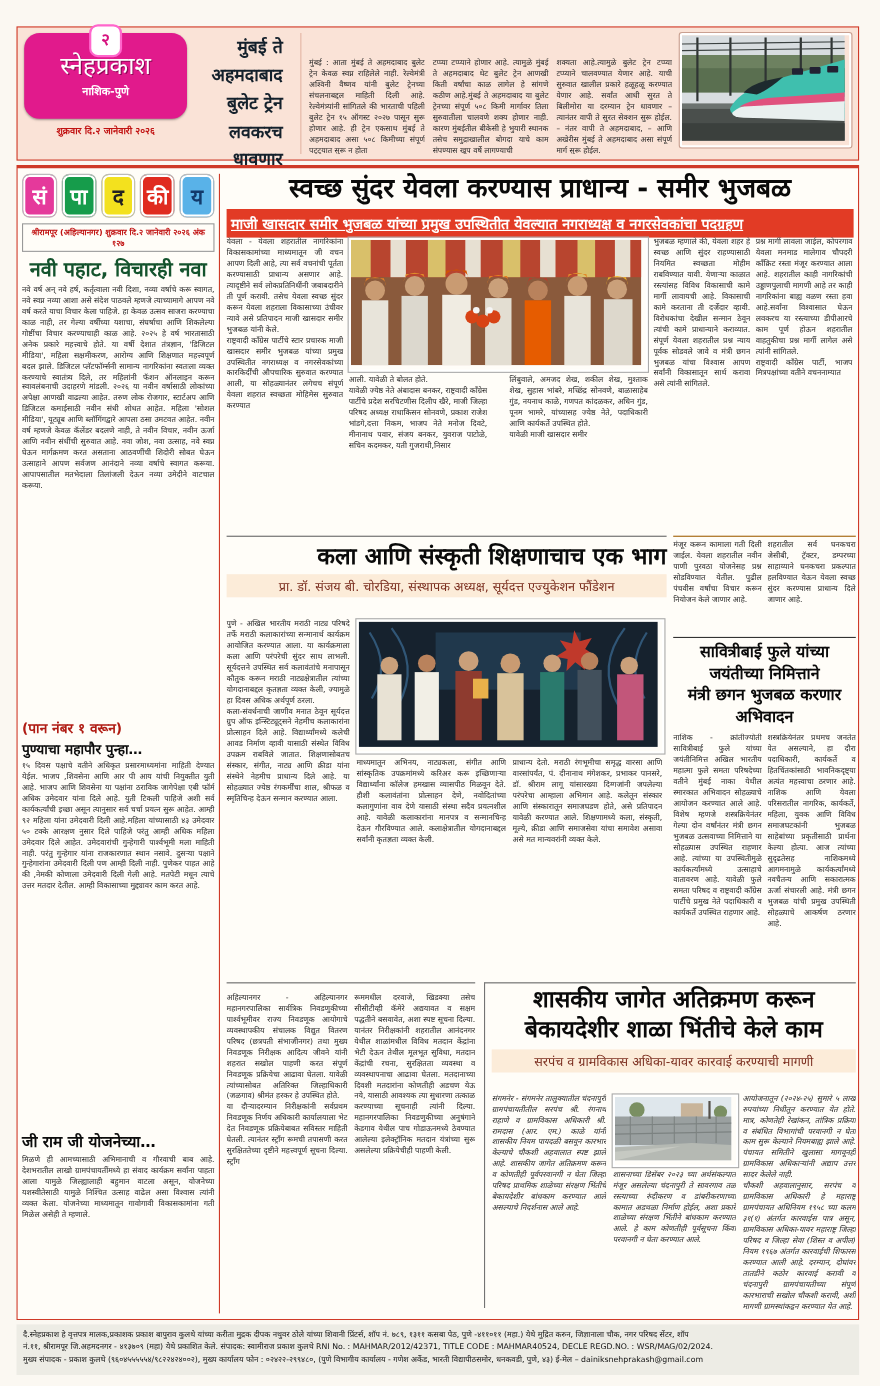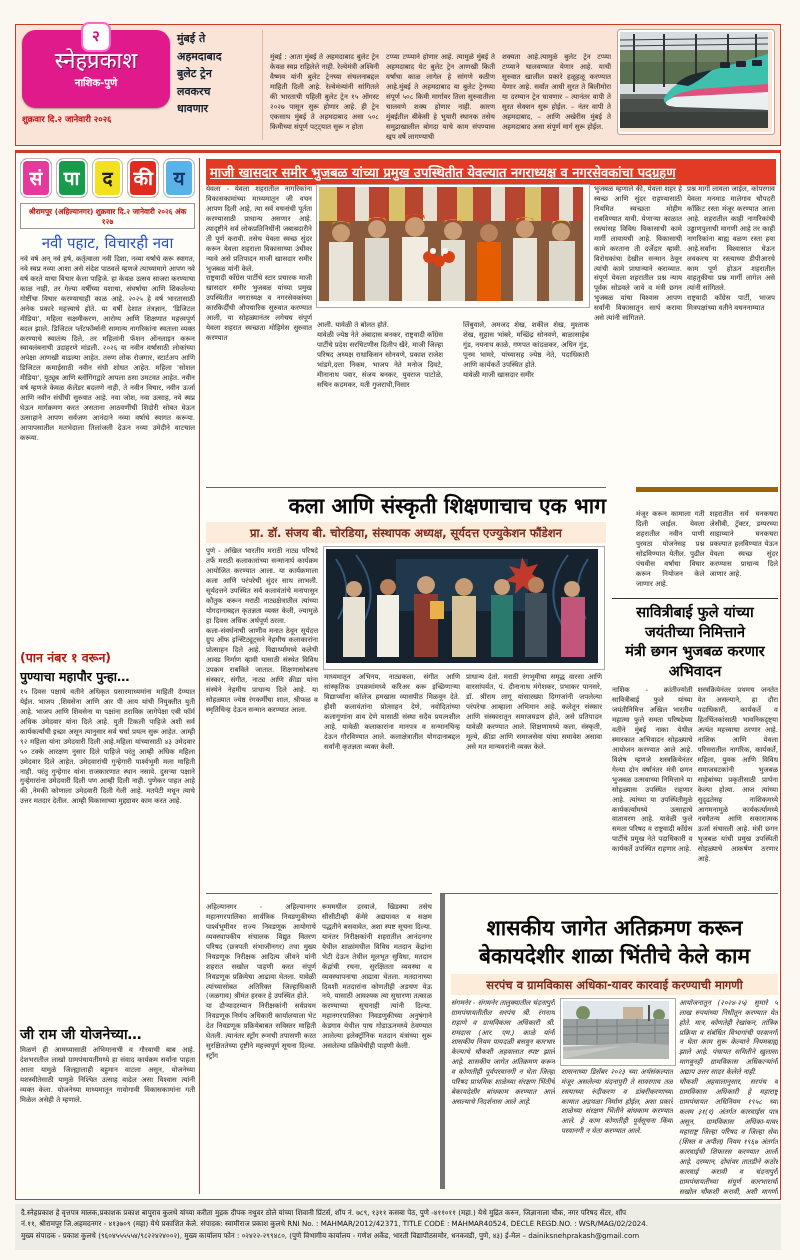--- a/index.html
+++ b/index.html
@@ -15,91 +15,91 @@
              padding:5px 6px;box-sizing:border-box;gap:7px;}
   .logo-wrap{width:148px;flex:none;}
   .logo-box{position:relative;background:#e11a8c;border-radius:14px;height:78px;
             box-shadow:0 1px 2px rgba(0,0,0,.35);text-align:center;padding-top:4px;box-sizing:border-box;}
   .edition-badge{position:absolute;left:50%;top:-8px;transform:translateX(-50%);
             width:26px;height:26px;border-radius:8px;background:#fff;border:2px solid #f6c;
             color:#d6127f;font-weight:bold;font-size:15px;line-height:24px;}
   .paper-title{margin-top:16px;color:#fff;font-weight:normal;font-size:22px;line-height:1;
             text-shadow:1px 1px 0 #8c0b55;}
   .paper-sub{color:#fff;font-weight:bold;font-size:10px;margin-top:3px;}
-  .masthead-date{color:#c11212;font-weight:bold;font-size:8.5px;text-align:left;margin-top:5px;}
-  .stack-hl{width:80px;flex:none;text-align:left;font-weight:bold;font-size:11px;
-            line-height:1.6;color:#14212c;white-space:pre-line;padding-right:5px;
+  .masthead-date{color:#c11212;font-weight:bold;font-size:8.5px;text-align:center;margin-top:5px;}
+  .stack-hl{width:80px;flex:none;text-align:right;font-weight:bold;font-size:16px;
+            line-height:1.6;color:#14212c;white-space:pre-line;padding-right:16px;
             border-right:1px solid #e3b5a4;}
   .top-cols{flex:1;display:flex;gap:7px;}
   .top-col{width:33%;margin-top:23px;}
   .train-photo-frame{width:152px;height:100px;flex:none;border:2px solid #fff;
             outline:1px solid #c9a091;border-radius:2px;overflow:hidden;}
 
   
   .main-frame{position:absolute;left:15px;top:150px;width:766px;height:1050px;
             border:1px solid #cf3a28;border-top:3px solid #cf3a28;background:#fffdf8;box-sizing:border-box;}
 
   
   .editorial{position:absolute;left:4px;top:5px;width:180px;height:1036px;
             border-right:1px solid #cf3a28;padding-right:4px;box-sizing:border-box;}
   .ed-letters{display:flex;gap:4px;margin-bottom:5px;}
   .ltr{width:31px;height:38px;border-radius:7px;display:flex;align-items:center;justify-content:center;
        font-size:19px;font-weight:bold;color:#fff;border:1px solid #bbb;box-shadow:inset 0 0 0 2px #fff;}
   .l0{background:#e5399b;} .l1{background:#169c4b;} .l2{background:#f3e11e;color:#222;}
   .l3{background:#e02b20;} .l4{background:#59b2e8;color:#123a6b;}
   .ed-dateline{border:1px solid #999;color:#c11212;font-weight:bold;font-size:7.3px;
        text-align:center;padding:2px 1px;margin-bottom:3px;}
-  .ed-hl{font-size:15px;font-weight:normal;text-align:center;color:#1d4ed8;margin:2px 0 3px;}
+  .ed-hl{font-size:18px;font-weight:bold;text-align:center;color:#14532d;margin:2px 0 3px;}
   .cont-tag{color:#b01c14;font-weight:bold;font-size:12.5px;margin:6px 0 2px;}
   .ed-hl2{font-size:12.5px;font-weight:bold;color:#0c0c0c;margin:1px 0 3px;}
   .ed-hl3{font-size:14px;font-weight:bold;color:#0c0c0c;margin:6px 0 3px;}
 
   
   .lead{position:absolute;left:190px;top:3px;width:570px;height:326px;}
   .lead-hl{font-size:24px;font-weight:bold;text-align:center;color:#0a0a0a;line-height:1.3;}
   .red-bar{background:#e23b25;color:#fff;font-weight:bold;font-size:13px;text-align:left;
            padding:4px 4px;margin:3px 0 0;text-decoration:underline;}
   .lead-body{display:flex;gap:5px;height:240px;}
   .lc1{width:106px;flex:none;}
   .lmid{width:272px;flex:none;}
   .lead-photo-frame{width:268px;height:118px;border:2px solid #fff;outline:1px solid #aaa;overflow:hidden;}
-  .lmid-cols{display:flex;gap:20px;margin-top:14px;height:112px;}
+  .lmid-cols{display:flex;gap:20px;margin-top:3px;height:112px;}
   .lmid-cols .col{width:132px;}
   .lc4,.lc5{width:88px;flex:none;}
 
   
   .culture{position:absolute;left:190px;top:334px;width:400px;height:400px;border-top:1px solid #666;padding-top:3px;}
   .cul-hl{font-size:21px;font-weight:bold;text-align:right;color:#0a0a0a;}
-  .peach-bar{background:#fcecd9;color:#7a2d1e;font-weight:bold;font-size:11.5px;text-align:center;
-           padding:3px 2px;margin:3px 0 4px;}
+  .peach-bar{background:#fcecd9;color:#7a2d1e;font-weight:normal;font-size:11.5px;text-align:center;
+           padding:3px 2px;margin:3px 0 20px;}
   .cul-body{display:flex;gap:6px;height:330px;}
   .cc1{width:112px;flex:none;}
   .cright{flex:1;}
   .stage-photo-frame{width:276px;height:118px;border:2px solid #fff;outline:1px solid #aaa;overflow:hidden;}
   .cright-cols{display:flex;gap:6px;margin-top:4px;height:200px;}
   .cright-cols .col{width:136px;}
 
   
   .sidebar{position:absolute;left:596px;top:334px;width:166px;height:400px;}
-  .lead-tail{display:flex;gap:5px;height:84px;border-top:5px solid #a16207;padding-top:18px;margin-left:24px;}
+  .lead-tail{display:flex;gap:5px;height:84px;border-top:1px solid #a16207;padding-top:3px;}
   .lead-tail .col{width:81px;}
   .sav{border-top:1px solid #333;margin-top:4px;padding-top:4px;}
   .sav-hl{font-size:14.5px;font-weight:bold;text-align:center;color:#0a0a0a;line-height:1.35;white-space:pre-line;}
   .sav-body{display:flex;gap:5px;margin-top:5px;height:266px;}
   .sav-body .col{width:81px;}
 
   
   .election{position:absolute;left:190px;top:740px;width:226px;height:296px;border-top:1px solid #666;padding-top:4px;}
   .elec-hl{font-size:15.5px;font-weight:bold;text-align:center;color:#0a0a0a;line-height:1.4;white-space:pre-line;}
   .elec-body{display:flex;gap:6px;margin-top:5px;height:240px;}
   .elec-body .col{width:110px;}
 
   
   .encroach{position:absolute;left:424px;top:740px;width:338px;height:296px;
-            border-top:1px solid #666;border-left:5px solid #737373;padding:20px 0 0 6px;box-sizing:border-box;}
+            border-top:1px solid #666;border-left:1px solid #737373;padding:0 0 0 6px;box-sizing:border-box;}
   .enc-hl{font-size:21px;font-weight:bold;text-align:center;color:#0a0a0a;line-height:1.35;white-space:pre-line;}
   .enc-body{display:flex;gap:6px;margin-top:4px;height:196px;font-style:italic;}
   .ec1{width:104px;flex:none;}
   .emid{width:112px;flex:none;}
   .wall-photo-frame{width:110px;height:62px;border:2px solid #fff;outline:1px solid #aaa;overflow:hidden;margin-bottom:3px;}
   .ec3{flex:1;}
 
   
   .footer{position:absolute;left:15px;top:1204px;width:766px;height:46px;background:#edece5;
           padding:3px 6px;box-sizing:border-box;}
@@ -175,20 +175,21 @@
       <div class="ed-hl">नवी पहाट, विचारही नवा</div>
       <div class="body-txt col" style="height:388px;">नवे वर्ष अन् नवे हर्ष, कर्तृत्वाला नवी दिशा, नव्या वर्षाचे करू स्वागत, नवे स्वप्न नव्या आशा असे संदेश पाठवले म्हणजे त्याच्यामागे आपण नवे वर्ष करते याचा विचार केला पाहिजे. हा केवळ उत्सव साजरा करण्याचा काळ नाही, तर गेल्या वर्षीच्या यशाचा, संघर्षाचा आणि शिकलेल्या गोष्टींचा विचार करण्याचाही काळ आहे. २०२५ हे वर्ष भारतासाठी अनेक प्रकारे महत्त्वाचे होते. या वर्षी देशात तंत्रज्ञान, 'डिजिटल मीडिया', महिला सक्षमीकरण, आरोग्य आणि शिक्षणात महत्त्वपूर्ण बदल झाले. डिजिटल प्लॅटफॉर्म्सनी सामान्य नागरिकांना स्वतःला व्यक्त करण्याचे स्वातंत्र्य दिले, तर महिलांनी फॅशन ऑनलाइन करून स्वावलंबनाची उदाहरणे मांडली. २०२६ या नवीन वर्षासाठी लोकांच्या अपेक्षा आणखी वाढल्या आहेत. तरुण लोक रोजगार, स्टार्टअप आणि डिजिटल कमाईसाठी नवीन संधी शोधत आहेत. महिला 'सोशल मीडिया', यूट्यूब आणि ब्लॉगिंगद्वारे आपला ठसा उमटवत आहेत. नवीन वर्ष म्हणजे केवळ कॅलेंडर बदलणे नाही, ते नवीन विचार, नवीन ऊर्जा आणि नवीन संधींची सुरुवात आहे. नवा जोश, नवा उत्साह, नवे स्वप्न घेऊन मार्गक्रमण करत असताना आठवणींची शिदोरी सोबत घेऊन उत्साहाने आपण सर्वजण आनंदाने नव्या वर्षाचे स्वागत करूया. आपापसातील मतभेदाला तिलांजली देऊन नव्या उमेदीने वाटचाल करूया.</div>
       <div class="cont-tag">(पान नंबर १ वरून)</div>
       <div class="ed-hl2">पुण्याचा महापौर पुन्हा…</div>
       <div class="body-txt col" style="height:330px;">१५ दिवस पक्षाचे वतीने अधिकृत प्रसारमाध्यमांना माहिती देण्यात येईल. भाजप ,शिवसेना आणि आर पी आय यांची नियुक्तीत युती आहे. भाजप आणि शिवसेना या पक्षांना ठराविक जागेपेक्षा एबी फॉर्म अधिक उमेदवार यांना दिले आहे. युती टिकली पाहिजे अशी सर्व कार्यकर्त्यांची इच्छा असून त्यानुसार सर्व चर्चा प्रयत्न सुरू आहेत. आम्ही ९२ महिला यांना उमेदवारी दिली आहे.महिला यांच्यासाठी ४३ उमेदवार ५० टक्के आरक्षण नुसार दिले पाहिजे परंतु आम्ही अधिक महिला उमेदवार दिले आहेत. उमेदवारांची गुन्हेगारी पार्श्वभूमी मला माहिती नाही. परंतु गुन्हेगार यांना राजकारणात स्थान नसावे. दुसऱ्या पक्षाने गुन्हेगारांना उमेदवारी दिली पण आम्ही दिली नाही. पुणेकर पाहत आहे की ,नेमकी कोणाला उमेदवारी दिली गेली आहे. मतपेटी मधून त्याचे उत्तर मतदार देतील. आम्ही विकासाच्या मुद्द्यावर काम करत आहे.</div>
       <div class="ed-hl3">जी राम जी योजनेच्या…</div>
       <div class="body-txt col" style="height:150px;">मिळणे ही आमच्यासाठी अभिमानाची व गौरवाची बाब आहे. देशभरातील लाखो ग्रामपंचायतींमध्ये हा संवाद कार्यक्रम सर्वांना पाहता आला यामुळे जिल्ह्यालाही बहुमान वाटला असून, योजनेच्या यशस्वीतेसाठी यामुळे निश्चित उत्साह वाढेल असा विश्वास त्यांनी व्यक्त केला. योजनेच्या माध्यमातून गावोगावी विकासकामांना गती मिळेल असेही ते म्हणाले.</div>
     </div>
 
     <div class="lead">
+      <div class="lead-hl">स्वच्छ सुंदर येवला करण्यास प्राधान्य - समीर भुजबळ</div>
       <div class="red-bar">माजी खासदार समीर भुजबळ यांच्या प्रमुख उपस्थितीत येवल्यात नगराध्यक्ष व नगरसेवकांचा पदग्रहण</div>
       <div class="lead-body">
         <div class="lc1 body-txt col">येवला - येवला शहरातील नागरिकांना विकासकामांच्या माध्यमातून जी वचन आपण दिली आहे, त्या सर्व वचनांची पूर्तता करण्यासाठी प्राधान्य असणार आहे. त्यादृष्टीने सर्व लोकप्रतिनिधींनी जबाबदारीने ती पूर्ण करावी. तसेच येवला स्वच्छ सुंदर करून येवला शहराला विकासाच्या उंचीवर न्यावे असे प्रतिपादन माजी खासदार समीर भुजबळ यांनी केले.
 राष्ट्रवादी काँग्रेस पार्टीचे स्टार प्रचारक माजी खासदार समीर भुजबळ यांच्या प्रमुख उपस्थितीत नगराध्यक्ष व नगरसेवकांच्या कारकिर्दींची औपचारिक सुरुवात करण्यात आली, या सोहळ्यानंतर लगेचच संपूर्ण येवला शहरात स्वच्छता मोहिमेस सुरुवात करण्यात</div>
         <div class="lmid">
           <div class="lead-photo-frame">
             <svg width="264" height="114" viewBox="0 0 264 114" xmlns="http://www.w3.org/2000/svg">
               <rect width="264" height="114" fill="#8a5a3c"></rect>
               <g>
                 <rect x="0" y="0" width="264" height="34" fill="#b8452f"></rect>

